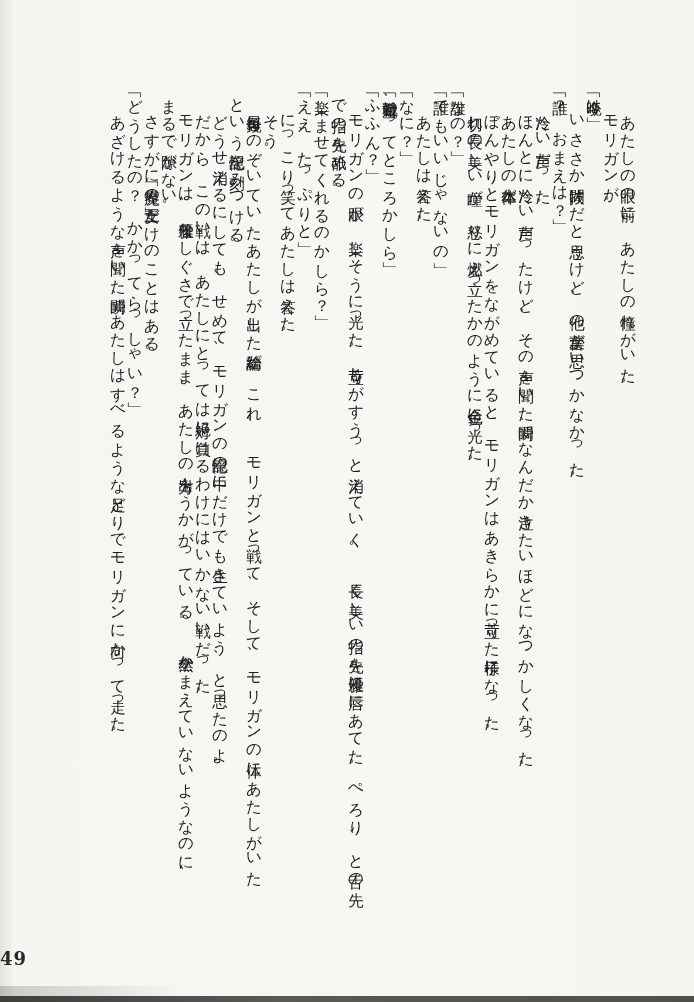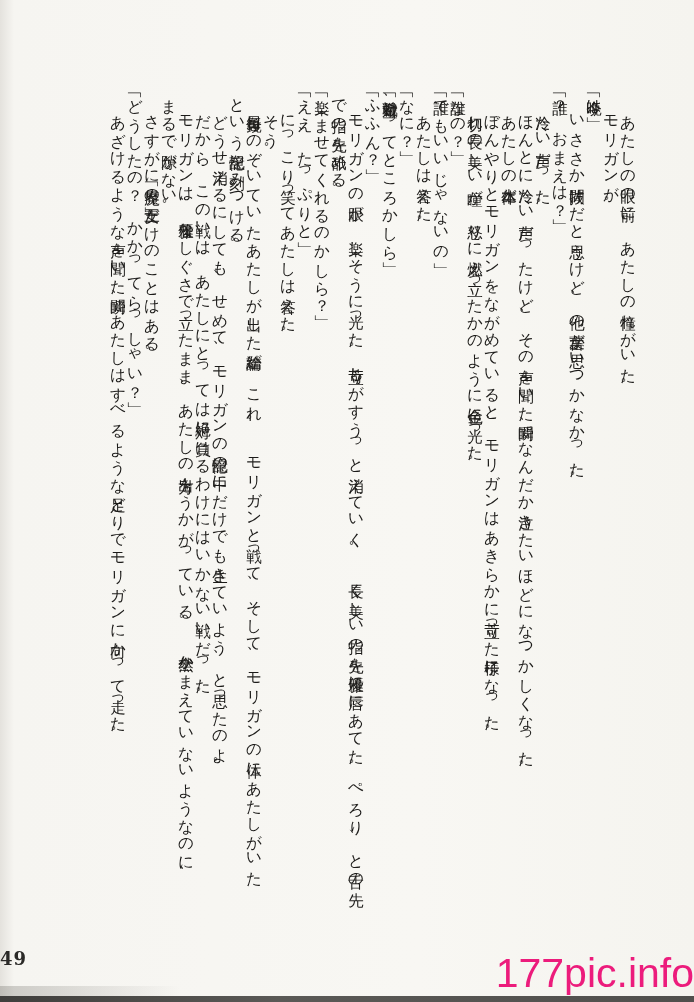--- a/index.html
+++ b/index.html
@@ -107,18 +107,17 @@
       <p class="para indent">どうせ消えるにしても、せめて、モリガンの記憶の中にだけでも生きていよう、と思ったのよ。</p>
       <p class="para indent">だから、この戦いは、あたしにとっては絶対に負けるわけにはいかない戦いだった。</p>
       <p class="para indent">モリガンは、優雅なしぐさで立ったまま、あたしの出方をうかがっている。　全然かまえていないようなのに、まるで隙がない。</p>
       <p class="para indent">さすがに「魔界の女王」だけのことはある。</p>
       <p class="para">「どうしたの？　かかってらっしゃい？」</p>
       <p class="para indent">あざけるような声を聞いた瞬間、あたしはすべるような足どりでモリガンに向かって走った。</p>
     </div>
 
   <div class="page-number">49</div>
 
-  <div class="watermark" style="color: rgb(236, 28, 124);">177pic.info</div>
 
   <div class="smudge"></div>
   <div class="bottom-edge"></div>
 
 </div>
 
 </body></html>

